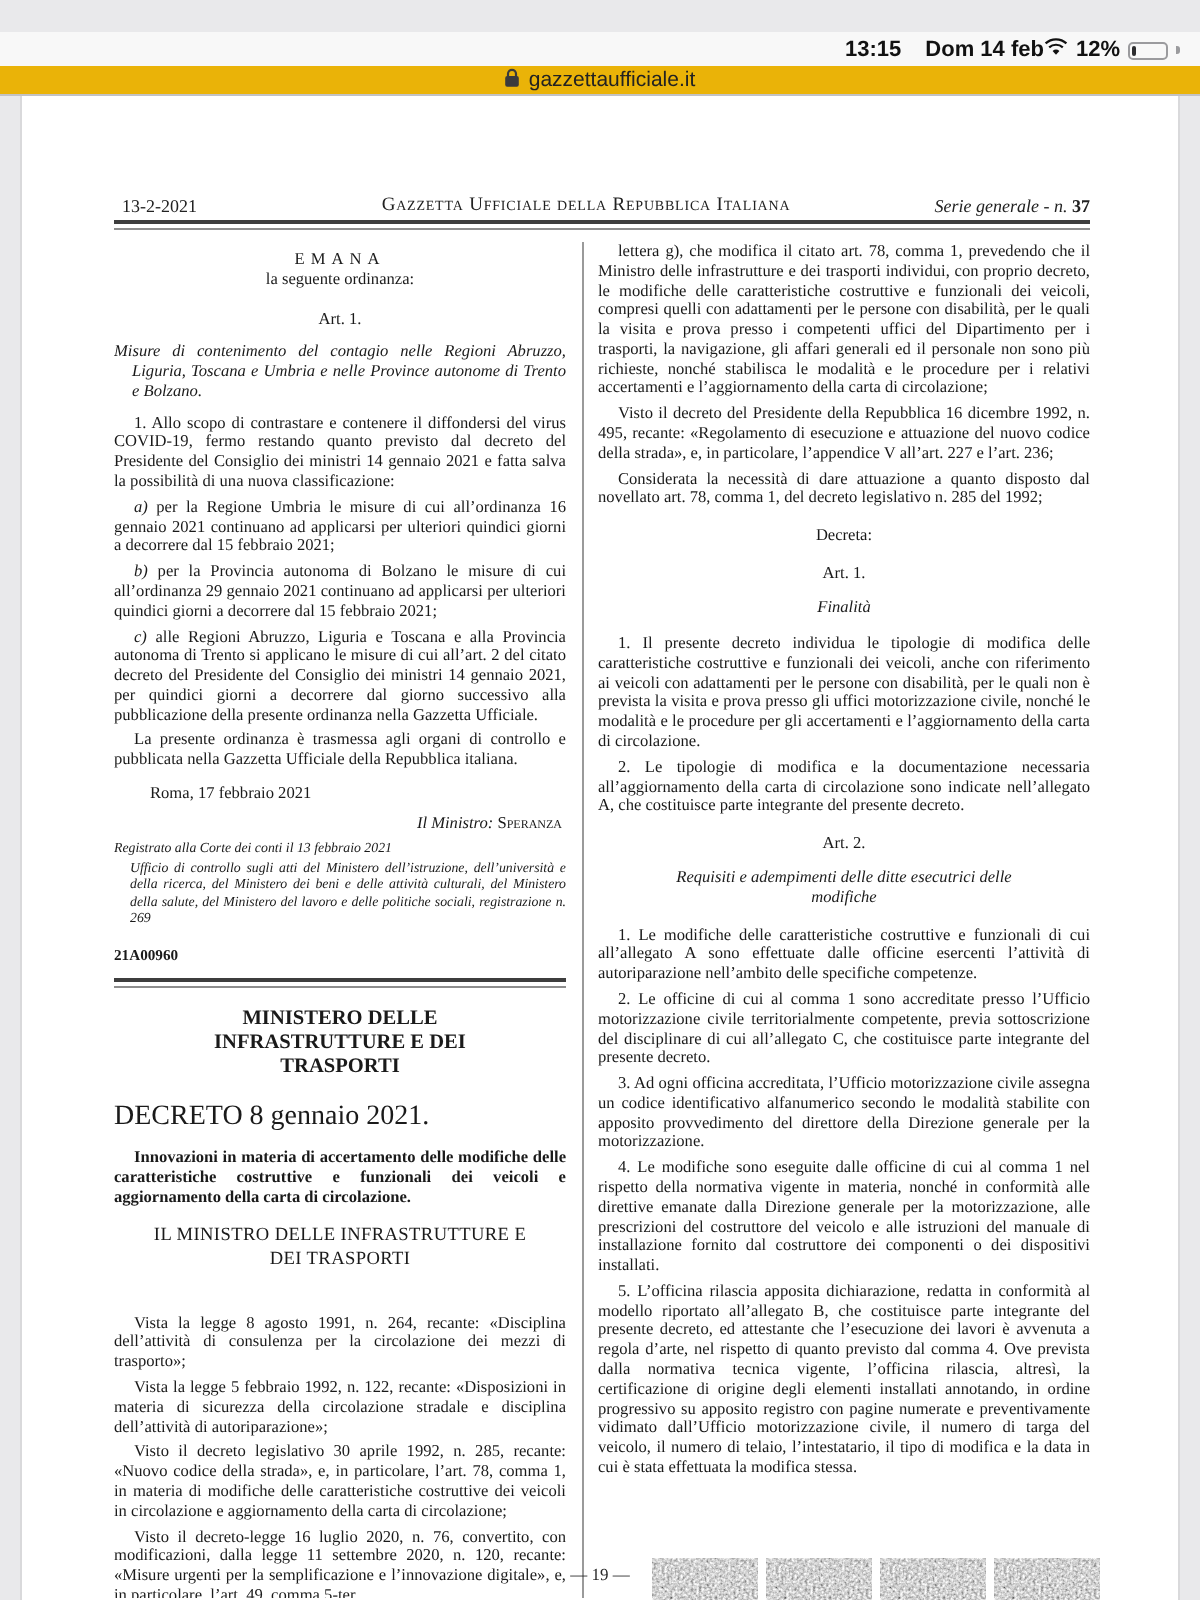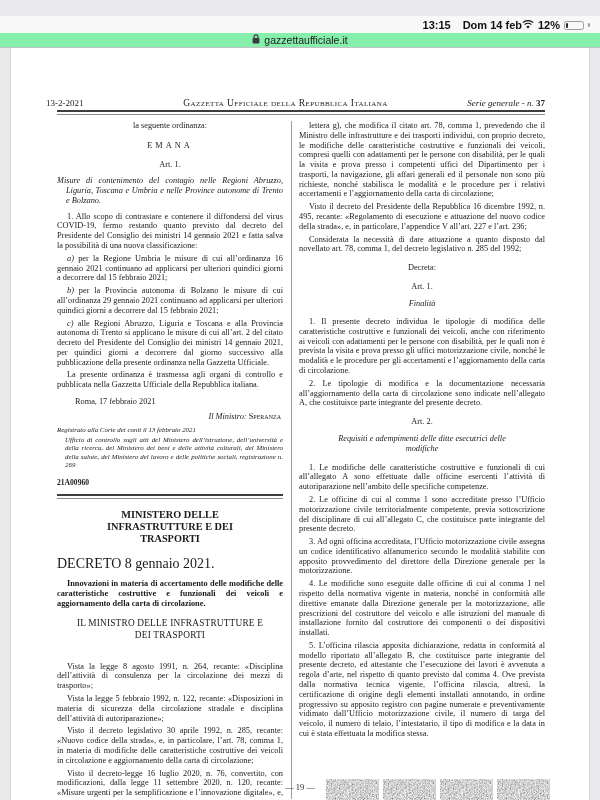--- a/index.html
+++ b/index.html
@@ -10,28 +10,28 @@
   .status-bar{height:16px;background:#f8f8f8;display:flex;justify-content:flex-end;
       align-items:center;padding:1px 10px 0;font-family:"Liberation Sans",sans-serif;
       font-size:11px;font-weight:700;color:#111;margin-top:16px;}
   .status-left{display:flex;gap:12px;align-items:center;}
   .status-right{display:flex;align-items:center;gap:4px;font-weight:600;}
   .battery{display:inline-block;width:20px;height:9px;border:1px solid #9b9b9e;
       border-radius:2.5px;padding:1px;box-sizing:border-box;}
   .battery-fill{display:block;width:2px;height:100%;background:#2c2c2e;border-radius:1px;}
   .battery-tip{width:2px;height:4px;background:#9b9b9e;border-radius:0 1.5px 1.5px 0;}
   
-  .url-bar{height:14px;background:#86efac;display:flex;justify-content:center;align-items:center;
+  .url-bar{height:14px;background:#eab308;display:flex;justify-content:center;align-items:center;
       gap:4px;font-family:"Liberation Sans",sans-serif;font-size:10.5px;color:#222;
       border-bottom:1px solid #c2c2c4;}
   
   .page-wrap{position:relative;height:769px;background:#e9e9eb;}
   .sheet{position:absolute;left:10px;right:10px;top:0;bottom:0;background:#ffffff;
       border-left:1px solid #d9d9db;border-right:1px solid #d9d9db;overflow:hidden;}
-  .doc-header{margin:50px 44px 0 35px;display:flex;align-items:center;font-size:9px;color:#222;}
+  .doc-header{margin:50px 44px 0 50px;display:flex;align-items:center;font-size:9px;color:#222;}
   .header-date{width:92px;}
   .header-title{flex:1;text-align:center;font-variant:small-caps;letter-spacing:.4px;font-size:9.5px;}
   .header-series{width:112px;text-align:right;font-style:italic;}
   .header-series b{font-style:normal;}
   .double-rule{margin:2px 44px 0 46px;height:2px;border-top:2.5px solid #3e3e3e;
       border-bottom:1px solid #8d8d8d;}
   .columns{display:flex;margin:6px 44px 0 46px;height:678px;overflow:hidden;
       text-align:justify;font-size:8.3px;line-height:1.18;}
   .col-left{width:226px;flex:none;}
   .col-div{width:1px;background:#9a9a9a;margin:0 7px 0 8px;flex:none;}
@@ -116,22 +116,22 @@
     <div class="doc-header">
       <span class="header-date">13-2-2021</span>
       <span class="header-title">Gazzetta Ufficiale della Repubblica Italiana</span>
       <span class="header-series"><span>Serie generale - n. </span><b>37</b></span>
     </div>
     <div class="double-rule"></div>
 
     <div class="columns">
 
       <div class="col-left">
+        <p class="center emana">EMANA</p>
         <p class="center emana-sub">la seguente ordinanza:</p>
-        <p class="center emana">EMANA</p>
         <p class="center art-head">Art. 1.</p>
         <p class="hang">Misure di contenimento del contagio nelle Regioni Abruzzo, Liguria, Toscana e Umbria e nelle Province autonome di Trento e Bolzano.</p>
         <p>1. Allo scopo di contrastare e contenere il diffondersi del virus COVID-19, fermo restando quanto previsto dal decreto del Presidente del Consiglio dei ministri 14 gennaio 2021 e fatta salva la possibilità di una nuova classificazione:</p>
         <p><span class="ital">a)</span> <span>per la Regione Umbria le misure di cui all’ordinanza 16 gennaio 2021 continuano ad applicarsi per ulteriori quindici giorni a decorrere dal 15 febbraio 2021;</span></p>
         <p><span class="ital">b)</span> <span>per la Provincia autonoma di Bolzano le misure di cui all’ordinanza 29 gennaio 2021 continuano ad applicarsi per ulteriori quindici giorni a decorrere dal 15 febbraio 2021;</span></p>
         <p><span class="ital">c)</span> <span>alle Regioni Abruzzo, Liguria e Toscana e alla Provincia autonoma di Trento si applicano le misure di cui all’art. 2 del citato decreto del Presidente del Consiglio dei ministri 14 gennaio 2021, per quindici giorni a decorrere dal giorno successivo alla pubblicazione della presente ordinanza nella Gazzetta Ufficiale.</span></p>
         <p>La presente ordinanza è trasmessa agli organi di controllo e pubblicata nella Gazzetta Ufficiale della Repubblica italiana.</p>
         <p class="roma">Roma, 17 febbraio 2021</p>
         <p class="minister"><span class="ital">Il Ministro:</span> <span class="sc">Speranza</span></p>
         <p class="registered">Registrato alla Corte dei conti il 13 febbraio 2021</p>

